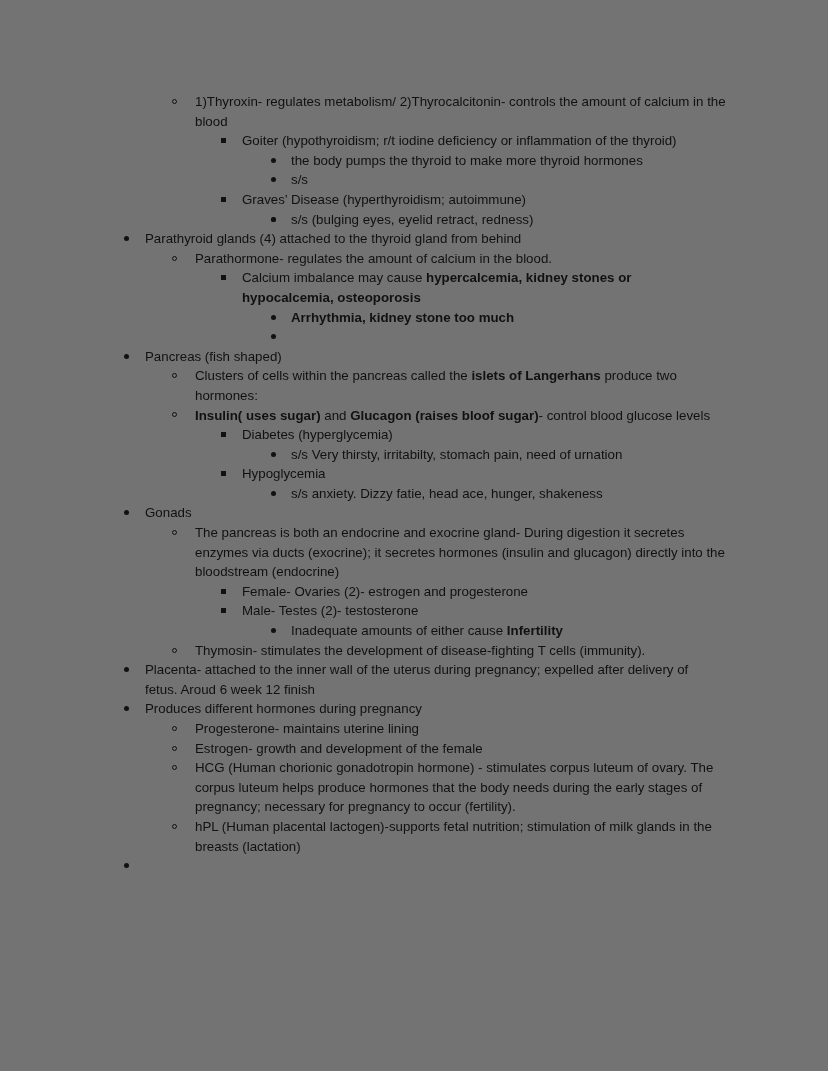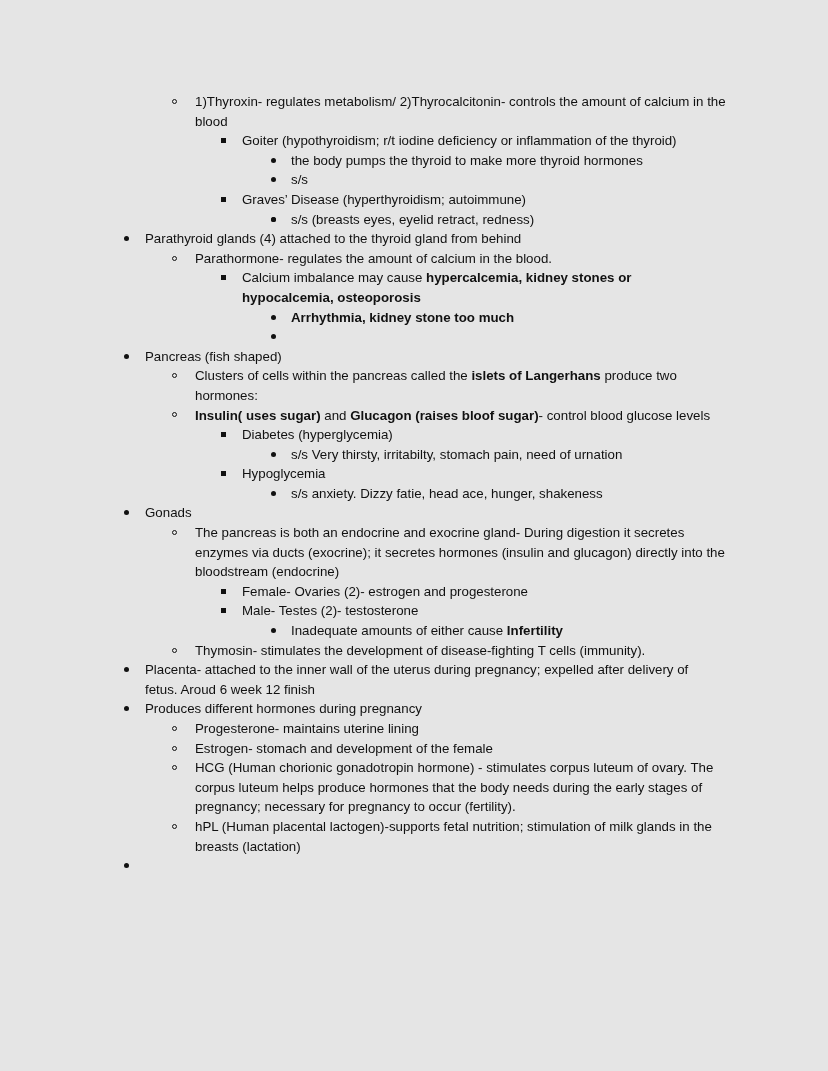--- a/index.html
+++ b/index.html
@@ -12,21 +12,21 @@
     height: 1071px;
     font-family: "Liberation Sans", sans-serif;
     color: #000000;
     -webkit-font-smoothing: antialiased;
   }
 
   #page {
     position: relative;
     width: 828px;
     height: 1071px;
-    background: #e5e5e5;
+    background: #737373;
     overflow: hidden;
   }
 
   #notes {
     position: absolute;
     left: 0;
     top: 92px;
     width: 828px;
   }
 
@@ -124,21 +124,21 @@
       </div>
       <div class="item lvl3">
         <span class="marker square"></span>
         <span class="body"><span>Graves’ Disease (hyperthyroidism; autoimmune)</span></span>
       </div>
       <div class="item lvl4">
         <span class="marker disc"></span>
       </div>
       <div class="item lvl4">
         <span class="marker disc"></span>
-        <span class="body"><span>s/s (breasts eyes, eyelid retract, redness)</span></span>
+        <span class="body"><span>s/s (bulging eyes, eyelid retract, redness)</span></span>
       </div>
       <div class="item lvl1">
         <span class="marker disc"></span>
         <span class="body"><span>Parathyroid glands (4) attached to the thyroid gland from behind</span></span>
       </div>
       <div class="item lvl2">
         <span class="marker circle"></span>
         <span class="body"><span>Parathormone- regulates the amount of calcium in the blood.</span></span>
       </div>
       <div class="item lvl3">
@@ -212,21 +212,21 @@
       <div class="item lvl1">
         <span class="marker disc"></span>
         <span class="body"><span> Produces different hormones during pregnancy</span></span>
       </div>
       <div class="item lvl2">
         <span class="marker circle"></span>
         <span class="body"><span>Progesterone- maintains uterine lining</span></span>
       </div>
       <div class="item lvl2">
         <span class="marker circle"></span>
-        <span class="body"><span>Estrogen- stomach and development of the female</span></span>
+        <span class="body"><span>Estrogen- growth and development of the female</span></span>
       </div>
       <div class="item lvl2">
         <span class="marker circle"></span>
         <span class="body"><span>HCG (Human chorionic gonadotropin hormone) - stimulates corpus luteum of ovary. The corpus luteum helps produce hormones that the body needs during the early stages of pregnancy; necessary for pregnancy to occur (fertility).</span></span>
       </div>
       <div class="item lvl2">
         <span class="marker circle"></span>
         <span class="body"><span>hPL (Human placental lactogen)-supports fetal nutrition; stimulation of milk glands in the breasts (lactation)</span></span>
       </div>
       <div class="item lvl1 empty">

